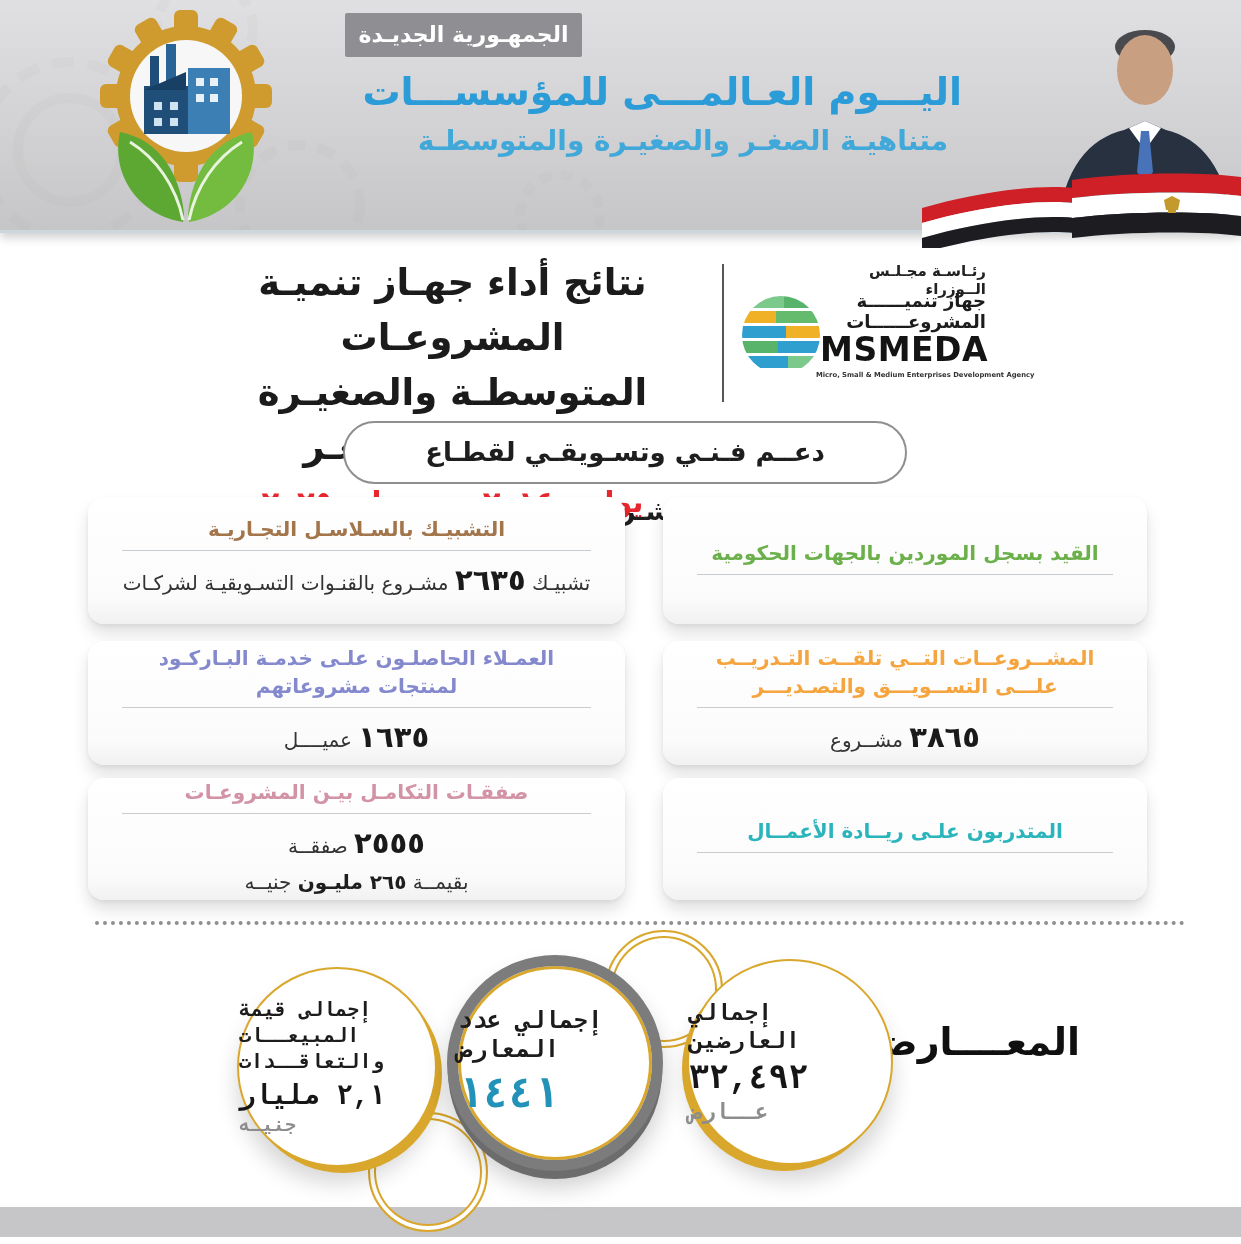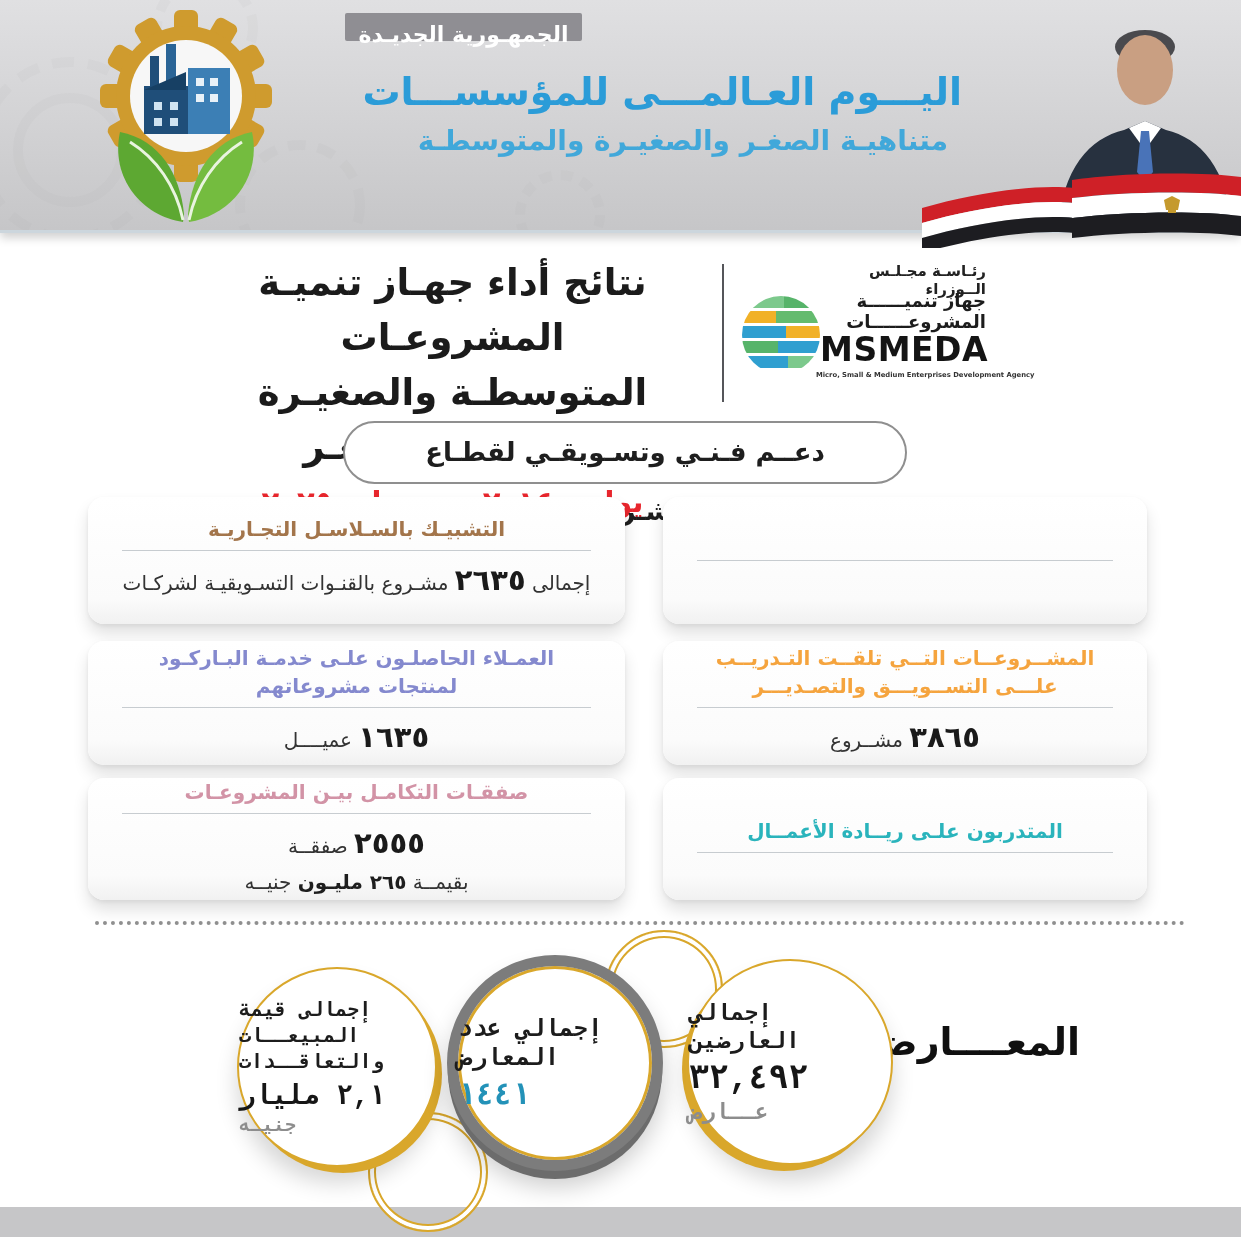--- a/index.html
+++ b/index.html
@@ -4,21 +4,21 @@
 <style>
   html,body{margin:0;padding:0;background:#ffffff;}
   body{font-family:"DejaVu Sans","Liberation Sans",sans-serif;}
   .canvas{position:relative;width:1241px;height:1244px;background:#ffffff;overflow:hidden;direction:rtl;}
 
   
   .header{position:absolute;left:0;top:0;width:1241px;height:230px;
     background:linear-gradient(180deg,#e0e0e2 0%,#d2d2d4 55%,#c6c6c8 100%);
     border-bottom:3px solid #ccd6dd;box-shadow:0 5px 9px rgba(0,0,0,.18);}
   .gear-watermark{position:absolute;left:0;top:0;width:100%;height:100%;opacity:.18;}
-  .badge{position:absolute;left:345px;top:13px;width:237px;height:28px;background:#8f8e93;
+  .badge{position:absolute;left:345px;top:13px;width:237px;height:44px;background:#8f8e93;
     color:#ffffff;font-size:22px;font-weight:700;text-align:center;line-height:44px;border-radius:2px;}
   .title1{position:absolute;right:279px;top:70px;font-size:38px;font-weight:800;color:#2b9cd8;white-space:nowrap;}
   .title2{position:absolute;right:293px;top:124px;font-size:28px;font-weight:700;color:#41a8da;white-space:nowrap;}
   .logo-emblem{position:absolute;left:84px;top:6px;width:204px;height:220px;}
   .president{position:absolute;left:1046px;top:0;width:195px;height:230px;}
   .flag{position:absolute;left:922px;top:168px;width:319px;height:80px;}
 
   
   .intro-text{position:absolute;left:185px;top:256px;width:535px;text-align:center;color:#1b1b1b;}
   .intro-l{font-size:37px;font-weight:800;line-height:1.48;}
@@ -63,21 +63,21 @@
   .circle .c-value{font-weight:800;color:#161616;}
   .circle .c-unit{color:#8d8d8d;font-weight:700;}
   .circle-exhibitors{left:687px;top:959px;width:202px;height:202px;border:2.5px solid #d9a72b;
     box-shadow:-6px 7px 0 -1px #d9a72b,0 16px 22px rgba(0,0,0,.16);z-index:3;}
   .circle-exhibitors .c-line{font-size:23px;}
   .circle-exhibitors .c-value{font-size:33px;margin-top:2px;}
   .circle-exhibitors .c-unit{font-size:22px;margin-top:1px;}
   .circle-count{left:447px;top:955px;width:216px;height:216px;border:11px solid #7c7c7c;
     box-shadow:inset 0 0 0 3px #d9a72b,0 9px 0 -1px #6c6c6c,0 16px 24px rgba(0,0,0,.2);z-index:4;box-sizing:border-box;}
   .circle-count .c-line{font-size:24px;}
-  .circle-count .c-value{font-size:30px;color:#2392b8;margin-top:4px;letter-spacing:1px;}
+  .circle-count .c-value{font-size:42px;color:#2392b8;margin-top:4px;letter-spacing:1px;}
   .circle-sales{left:237px;top:967px;width:196px;height:196px;border:2.5px solid #d9a72b;
     box-shadow:6px 7px 0 -1px #d9a72b,0 16px 22px rgba(0,0,0,.16);z-index:3;}
   .circle-sales .c-line{font-size:20px;line-height:1.3;}
   .circle-sales .c-value{font-size:27px;margin-top:3px;}
   .circle-sales .c-unit{font-size:19px;margin-top:1px;}
   .deco-ring{position:absolute;border-radius:50%;border:2px solid #d9a72b;
     box-shadow:inset 0 0 0 4px #ffffff,inset 0 0 0 6px #d9a72b;z-index:1;background:transparent;}
   .ring-top{left:605px;top:930px;width:114px;height:114px;}
   .ring-bottom{left:368px;top:1112px;width:116px;height:116px;}
 
@@ -202,30 +202,33 @@
         <rect x="38" y="47" width="44" height="12" fill="#2f9fd0"></rect>
       <rect x="0" y="62" width="48" height="12" fill="#2f9fd0"></rect>
         <rect x="48" y="62" width="34" height="12" fill="#7cc98c"></rect>
     </g>
   </svg>
 
   <div class="pill">دعــم فـنـي وتسـويقـي لقطـاع المشـروعـات</div>
 
   <div class="card card-r row1" style="--accent: #76b74e; --title-color: #6cb04b;">
     <div class="card-bar"></div>
+    <div class="card-title">
+        <div>القيد بسجل الموردين بالجهات الحكومية</div>
+      </div>
     <hr class="card-rule">
   </div>
   <div class="card card-l row1" style="--accent: #9b6e3e; --title-color: #a3754b;">
     <div class="card-bar"></div>
     <div class="card-title">
         <div>التشبيـك بالسـلاسـل التجـاريـة</div>
       </div>
     <hr class="card-rule">
     <div class="card-body">
-        <div class="line"><span>إجمالى </span><span class="seg-b seg-xl">٢٦٣٥</span><span> مشـروع بالقنـوات التسـويقيـة لشركـات</span></div>
+        <div class="line"><span>تشبيـك </span><span class="seg-b seg-xl">٢٦٣٥</span><span> مشـروع بالقنـوات التسـويقيـة لشركـات</span></div>
       </div>
   </div>
   <div class="card card-r row2" style="--accent: #f7a233; --title-color: #f5a43e;">
     <div class="card-bar"></div>
     <div class="card-title">
         <div>المشــروعــات التــي تلقــت التـدريــب</div>
         <div>علـــى التســويـــق والتصـديـــر</div>
       </div>
     <hr class="card-rule">
     <div class="card-body">

